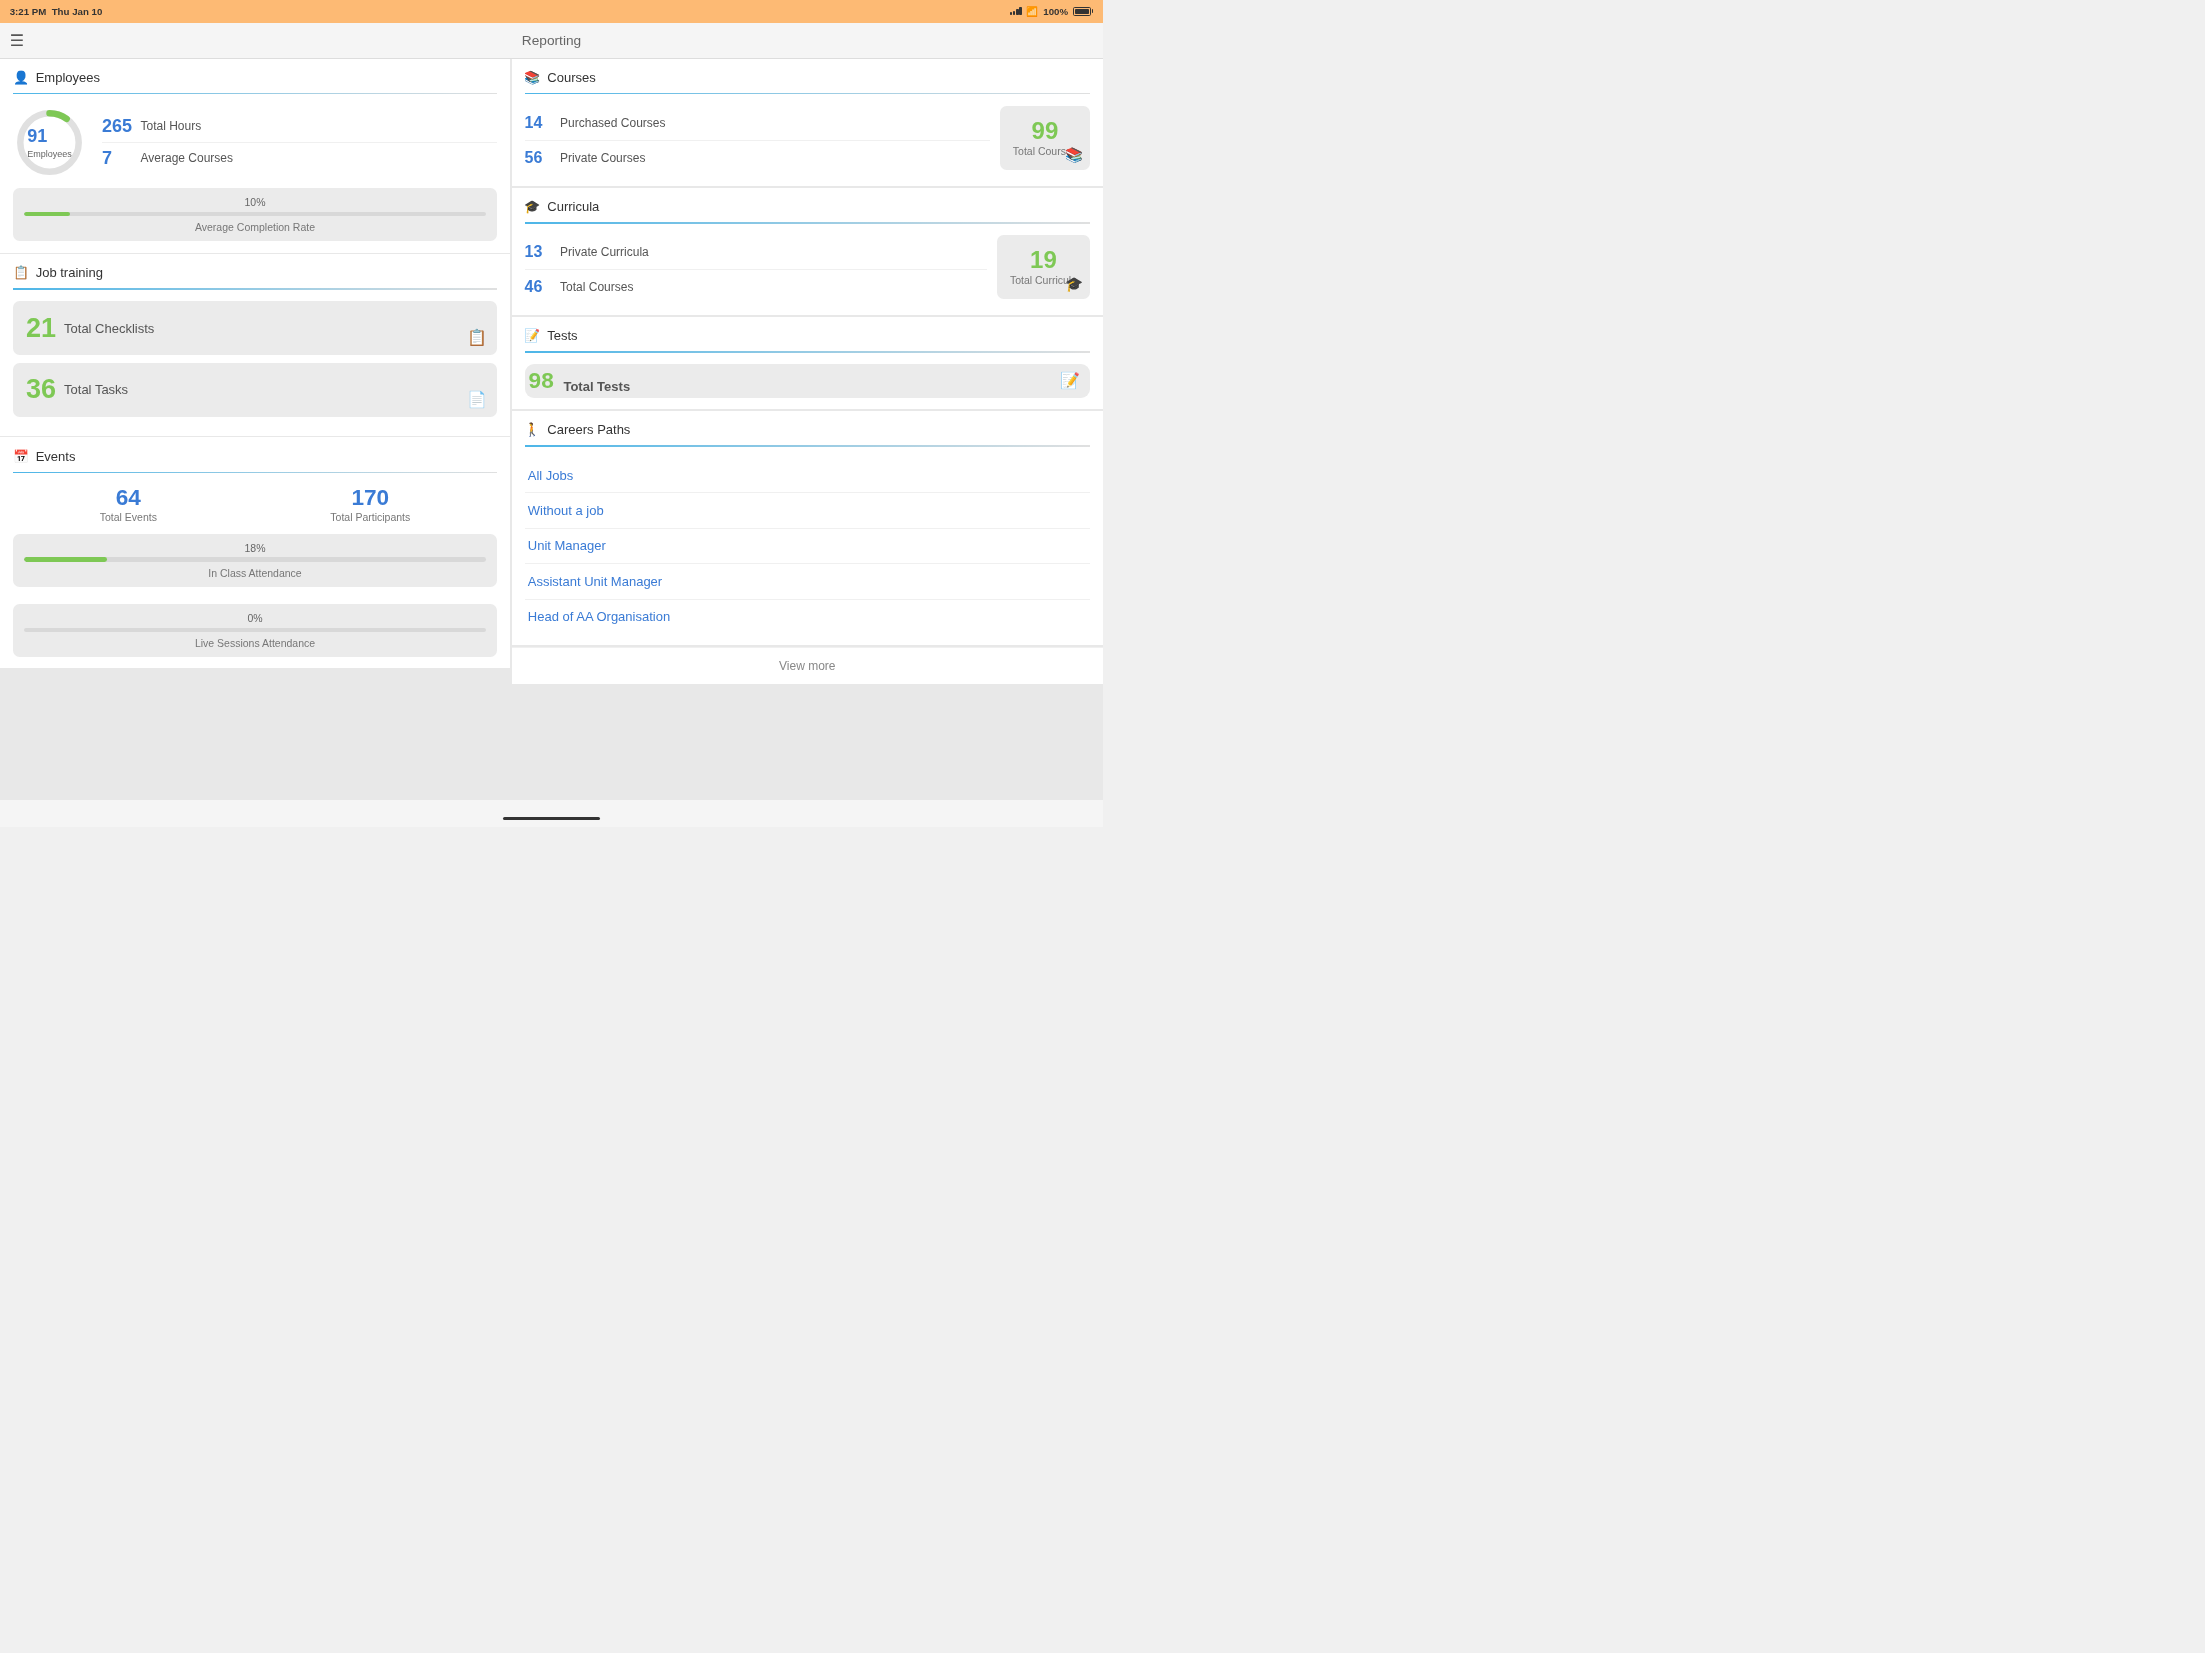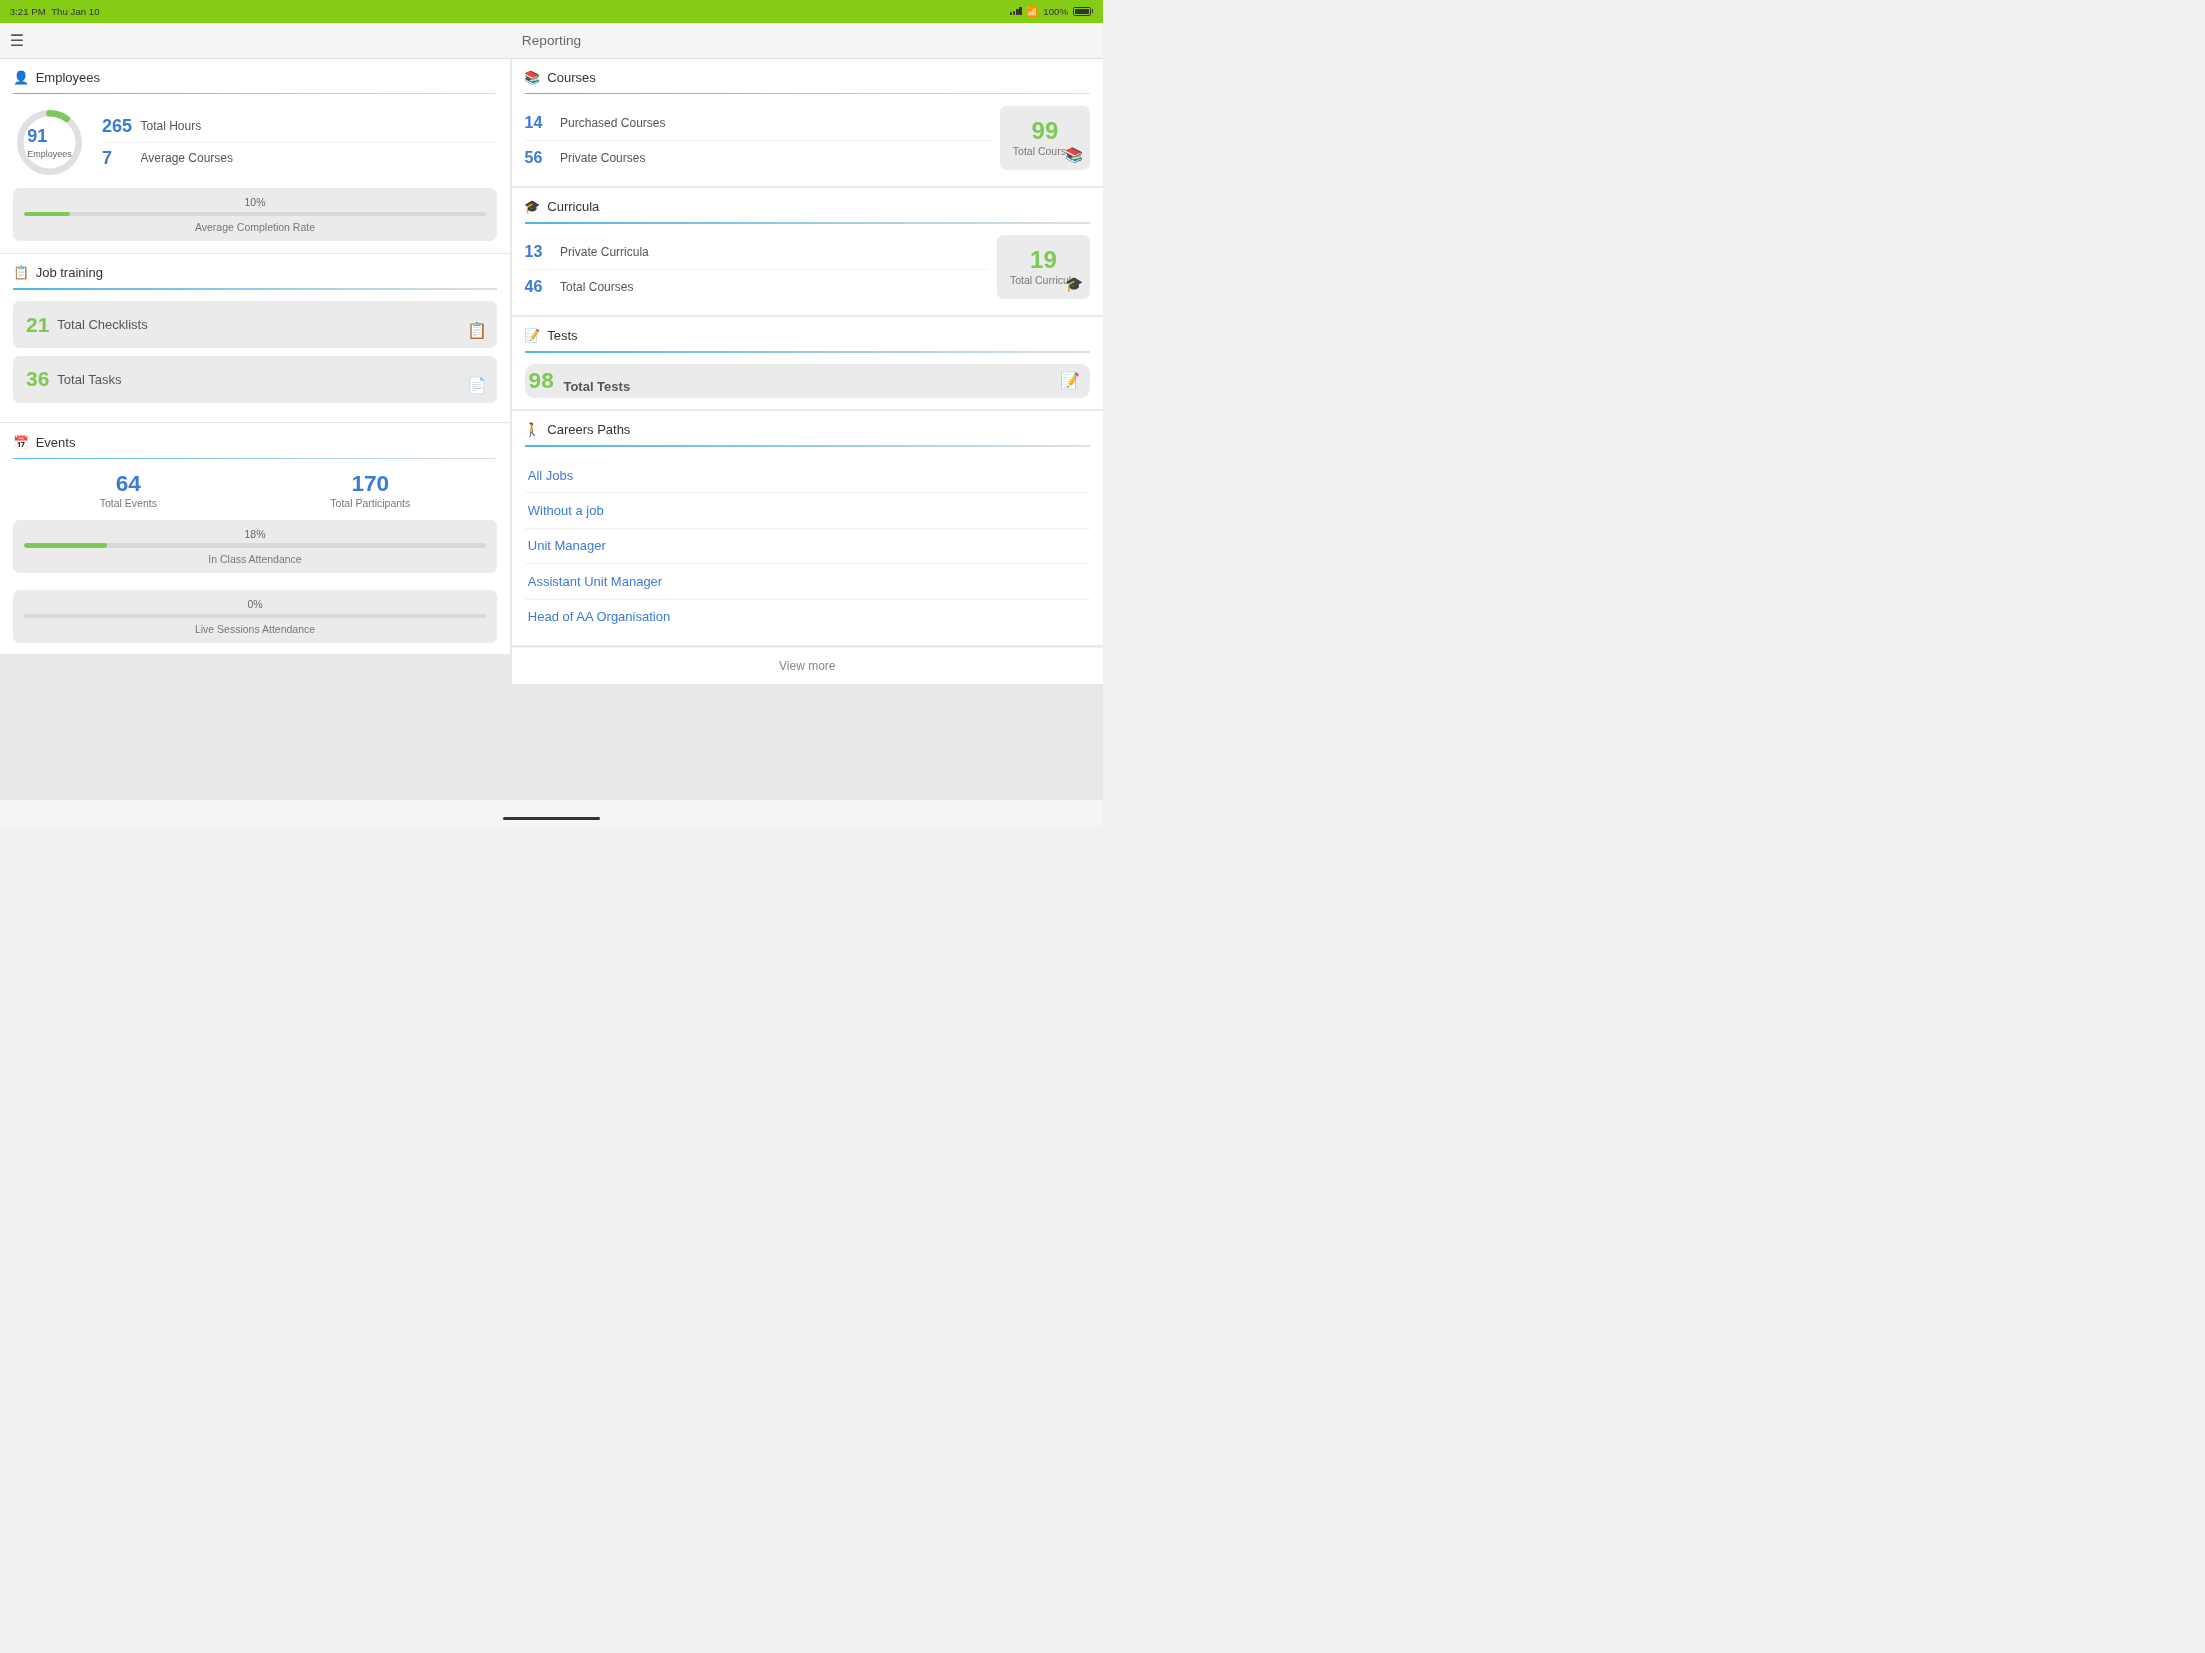--- a/index.html
+++ b/index.html
@@ -7,28 +7,29 @@
       font-family: -apple-system, BlinkMacSystemFont, 'Helvetica Neue', Arial, sans-serif;
       background: #f0f0f0;
       width: 1103px;
       height: 827px;
       overflow: hidden;
       font-size: 11.3px;
     }
 
     
     .status-bar {
-      background: #84cc16;
+      background: #fdba74;
       height: 22.6px;
       display: flex;
       align-items: center;
       justify-content: space-between;
       padding: 0 9.7px;
       font-size: 9.7px;
       color: #333;
+      font-weight: bold;
     }
     .status-bar-right {
       display: flex;
       align-items: center;
       gap: 4.8px;
       font-size: 9.7px;
     }
 
     
     .nav-bar {
@@ -199,21 +200,21 @@
       background: #ebebeb;
       border-radius: 6.5px;
       padding: 11.3px 13px;
       margin-bottom: 8px;
       display: flex;
       align-items: center;
       gap: 8px;
       position: relative;
     }
     .checklist-number {
-      font-size: 21px;
+      font-size: 27px;
       font-weight: bold;
       color: #7ec855;
     }
     .checklist-label {
       font-size: 13px;
       color: #555;
     }
     .checklist-icon {
       position: absolute;
       right: 9.7px;

